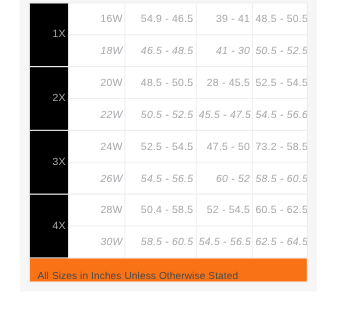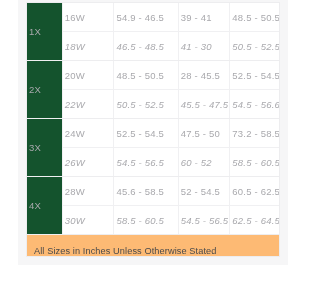--- a/index.html
+++ b/index.html
@@ -55,54 +55,54 @@
 
   table.size-table col.c-group { width: 14.0%; }
   table.size-table col.c-size  { width: 20.5%; }
   table.size-table col.c-bust  { width: 25.5%; }
   table.size-table col.c-waist { width: 20.5%; }
   table.size-table col.c-hip   { width: 19.5%; }
 
   table.size-table td {
     height: 28px;
     padding: 0 2px;
-    text-align: left;
+    text-align: right;
     vertical-align: middle;
     font-size: 9.5px;
     color: #a9a9ad;
     letter-spacing: 0.2px;
     border-right: 1px solid #f0f0f2;
     border-bottom: 1px solid #f0f0f2;
     white-space: nowrap;
   }
   table.size-table td:last-child {
     border-right: none;
   }
 
   
   td.group-cell {
     color: #a9a9ad;
     border-bottom: 1px solid #f0f0f2;
-    background: #14532d;
+    background: #000000;
   }
   tr.group-end td {
     border-bottom: 1px solid #ededef;
     font-style: italic;
   }
 
   
   #footer-note {
     height: 31px;
     display: flex;
     align-items: center;
     padding-left: 7px;
     font-size: 9.2px;
     color: #4a4a4a;
     letter-spacing: 0.1px;
-    background: #fdba74;
+    background: #f97316;
     white-space: nowrap;
   }
 </style>
 </head>
 <body>
 
 <div id="page">
 
   <div id="size-chart-card">
     <div id="size-chart-panel">
@@ -151,21 +151,21 @@
             </tr>
             <tr class="group-end">
               <td>26W</td>
               <td>54.5 - 56.5</td>
               <td>60 - 52</td>
               <td>58.5 - 60.5</td>
             </tr>
             <tr>
               <td class="group-cell" rowspan="2">4X</td>
               <td>28W</td>
-              <td>45.6 - 58.5</td>
+              <td>50.4 - 58.5</td>
               <td>52 - 54.5</td>
               <td>60.5 - 62.5</td>
             </tr>
             <tr class="group-end">
               <td>30W</td>
               <td>58.5 - 60.5</td>
               <td>54.5 - 56.5</td>
               <td>62.5 - 64.5</td>
             </tr>
           </tbody>

